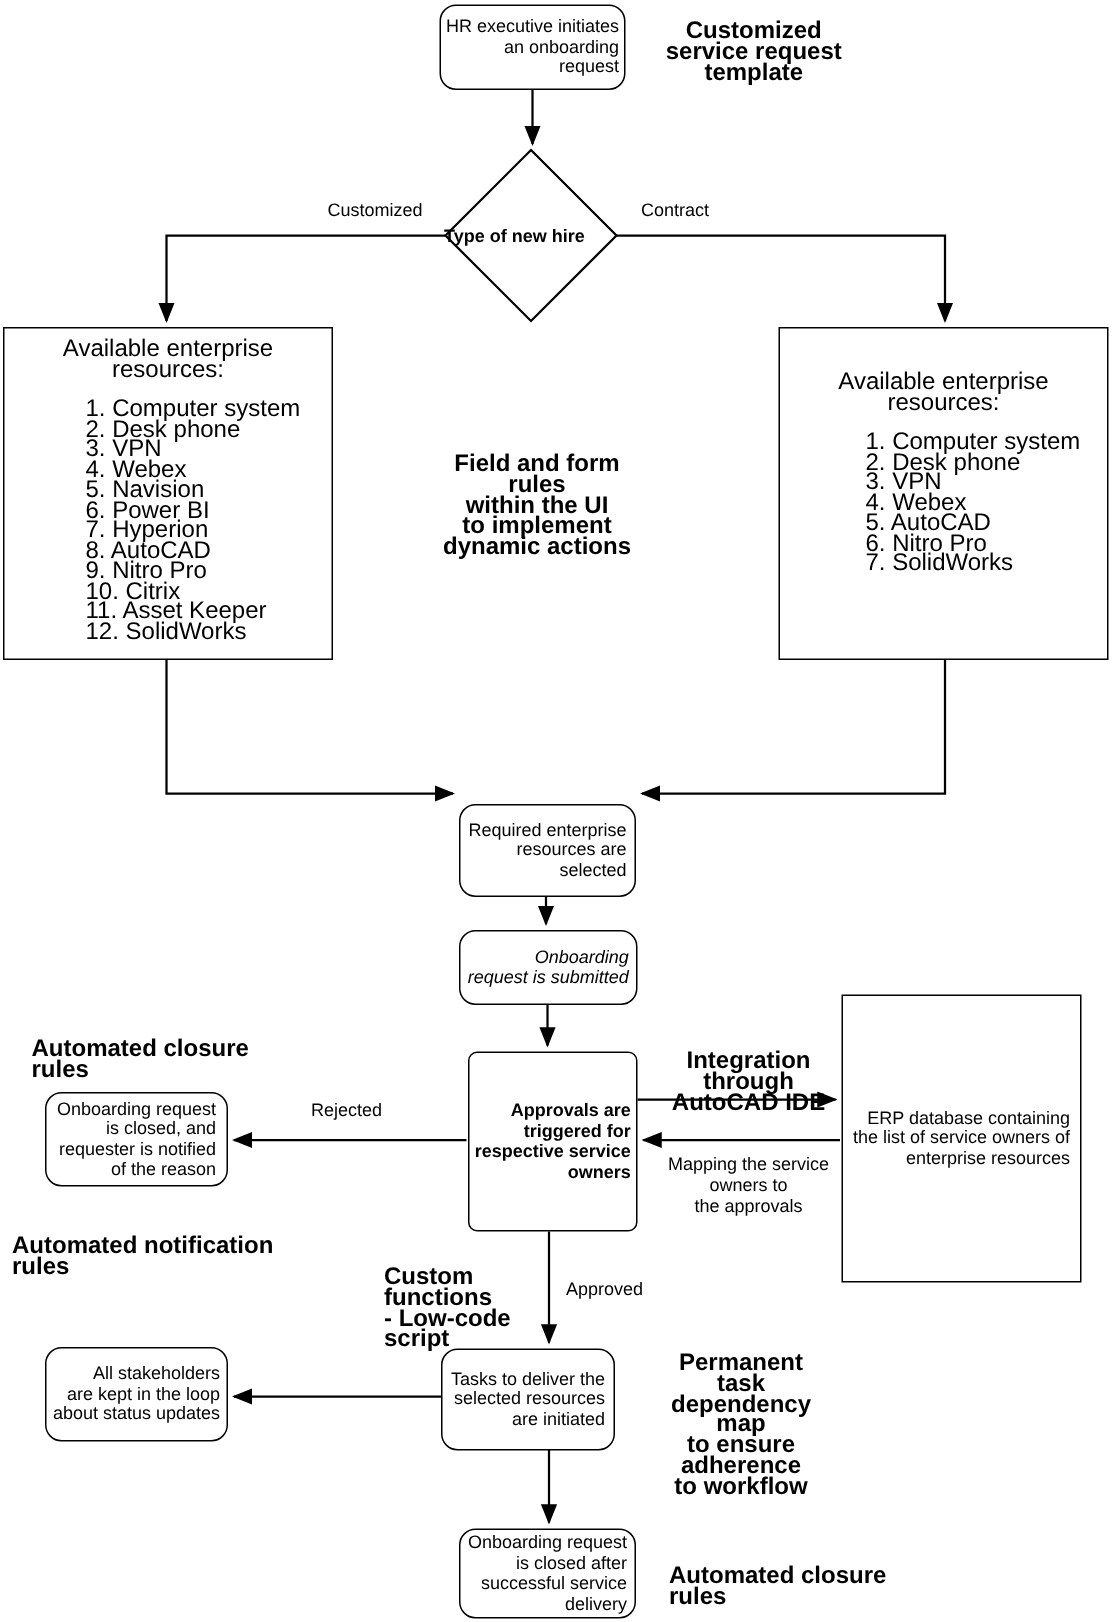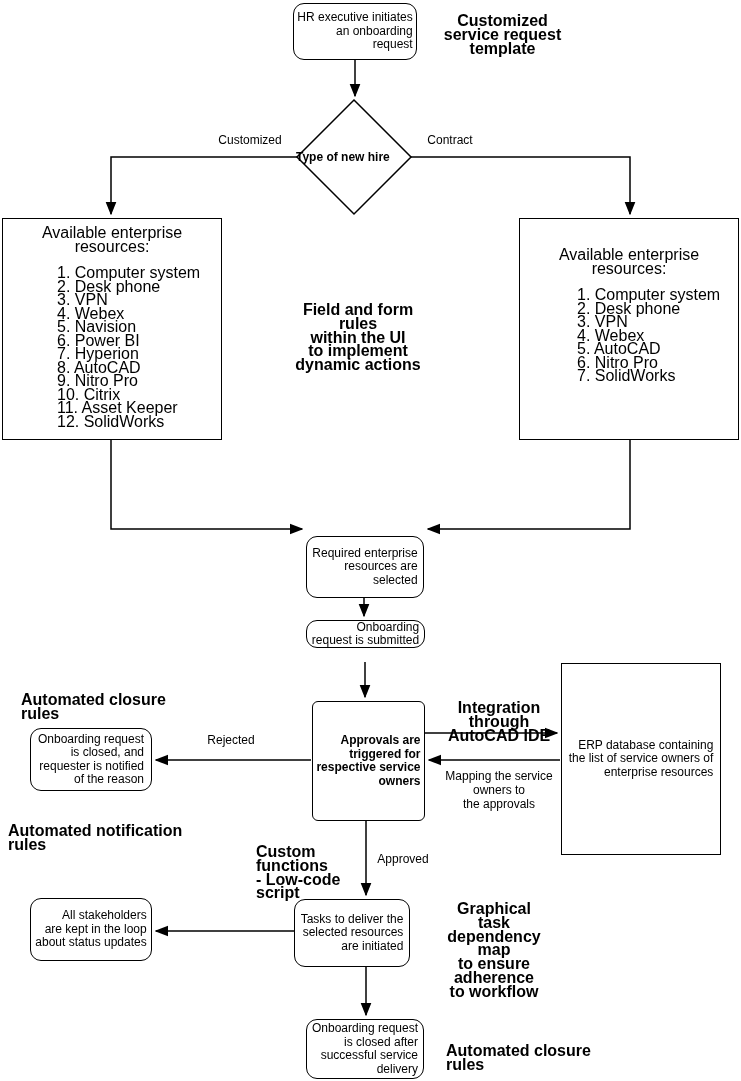--- a/index.html
+++ b/index.html
@@ -99,21 +99,21 @@
         <div>5. AutoCAD</div>
         <div>6. Nitro Pro</div>
         <div>7. SolidWorks</div>
       </div>
   </div>
 
   <div class="node rounded" style="left:306px; top:500px; width:118px; height:62px;margin-top:36px;">Required enterprise
 resources are
 selected</div>
 
-  <div class="node rounded" style="left:306px; top:620px; width:119px; height:28px;">Onboarding
+  <div class="node rounded" style="left:306px; top:620px; width:119px; height:50px;font-style:italic;">Onboarding
 request is submitted</div>
 
   <div class="node rounded-lg" style="left:312px; top:701px; width:113px; height:120px;">Approvals are
 triggered for
 respective service
 owners</div>
 
   <div class="node rounded" style="left:30px; top:728px; width:122px; height:63px;">Onboarding request
 is closed, and
 requester is notified
@@ -149,19 +149,19 @@
 dynamic actions</div>
   <div class="alabel left-align" style="left:21px; top:693px; width:160px;">Automated closure rules</div>
   <div class="alabel" style="left:428px; top:701px; width:142px;">Integration through
 AutoCAD IDE</div>
   <div class="elabel" style="left:438px; top:770px; width:122px;">Mapping the service
 owners to
 the approvals</div>
   <div class="alabel left-align" style="left:256px; top:845px; width:110px;">Custom functions
 - Low-code script</div>
   <div class="alabel left-align" style="left:8px; top:824px; width:180px;">Automated notification rules</div>
-  <div class="alabel" style="left:430px; top:902px; width:128px;">Graphical
+  <div class="alabel" style="left:430px; top:902px; width:128px;">Permanent
 task dependency map
 to ensure adherence
 to workflow</div>
   <div class="alabel left-align" style="left:446px; top:1044px; width:150px;">Automated closure rules</div>
 
 </div>
 
 </body></html>

